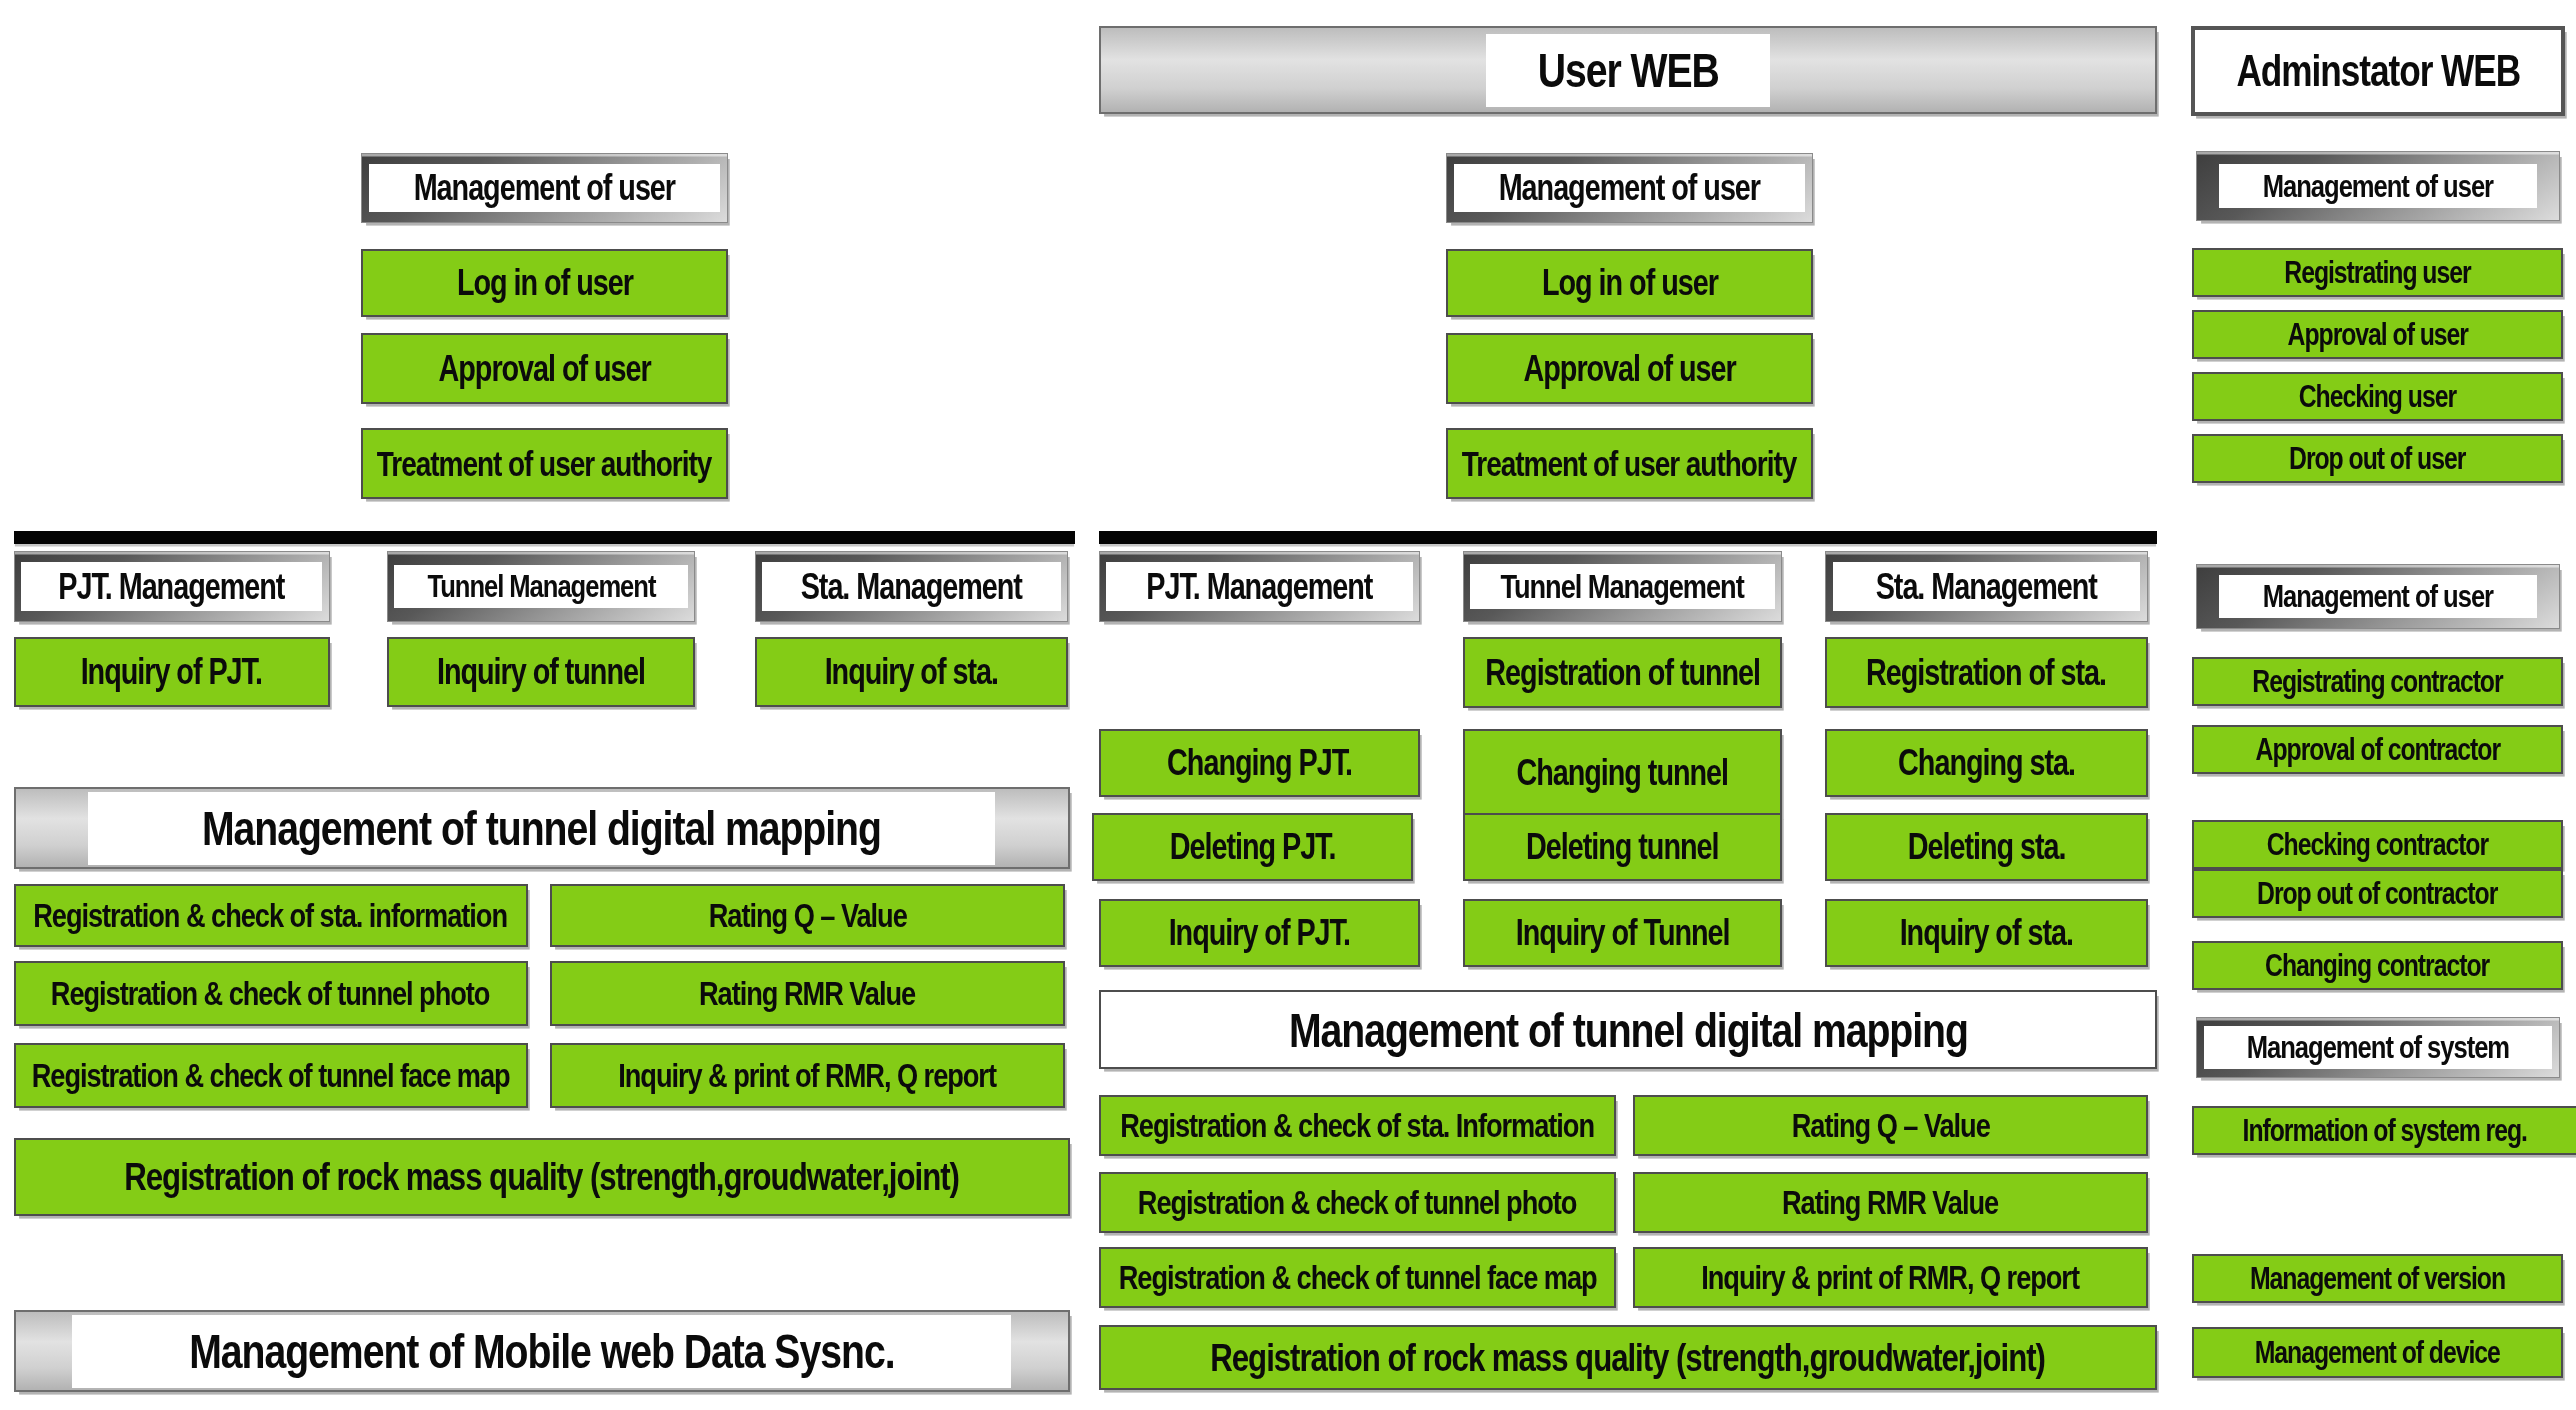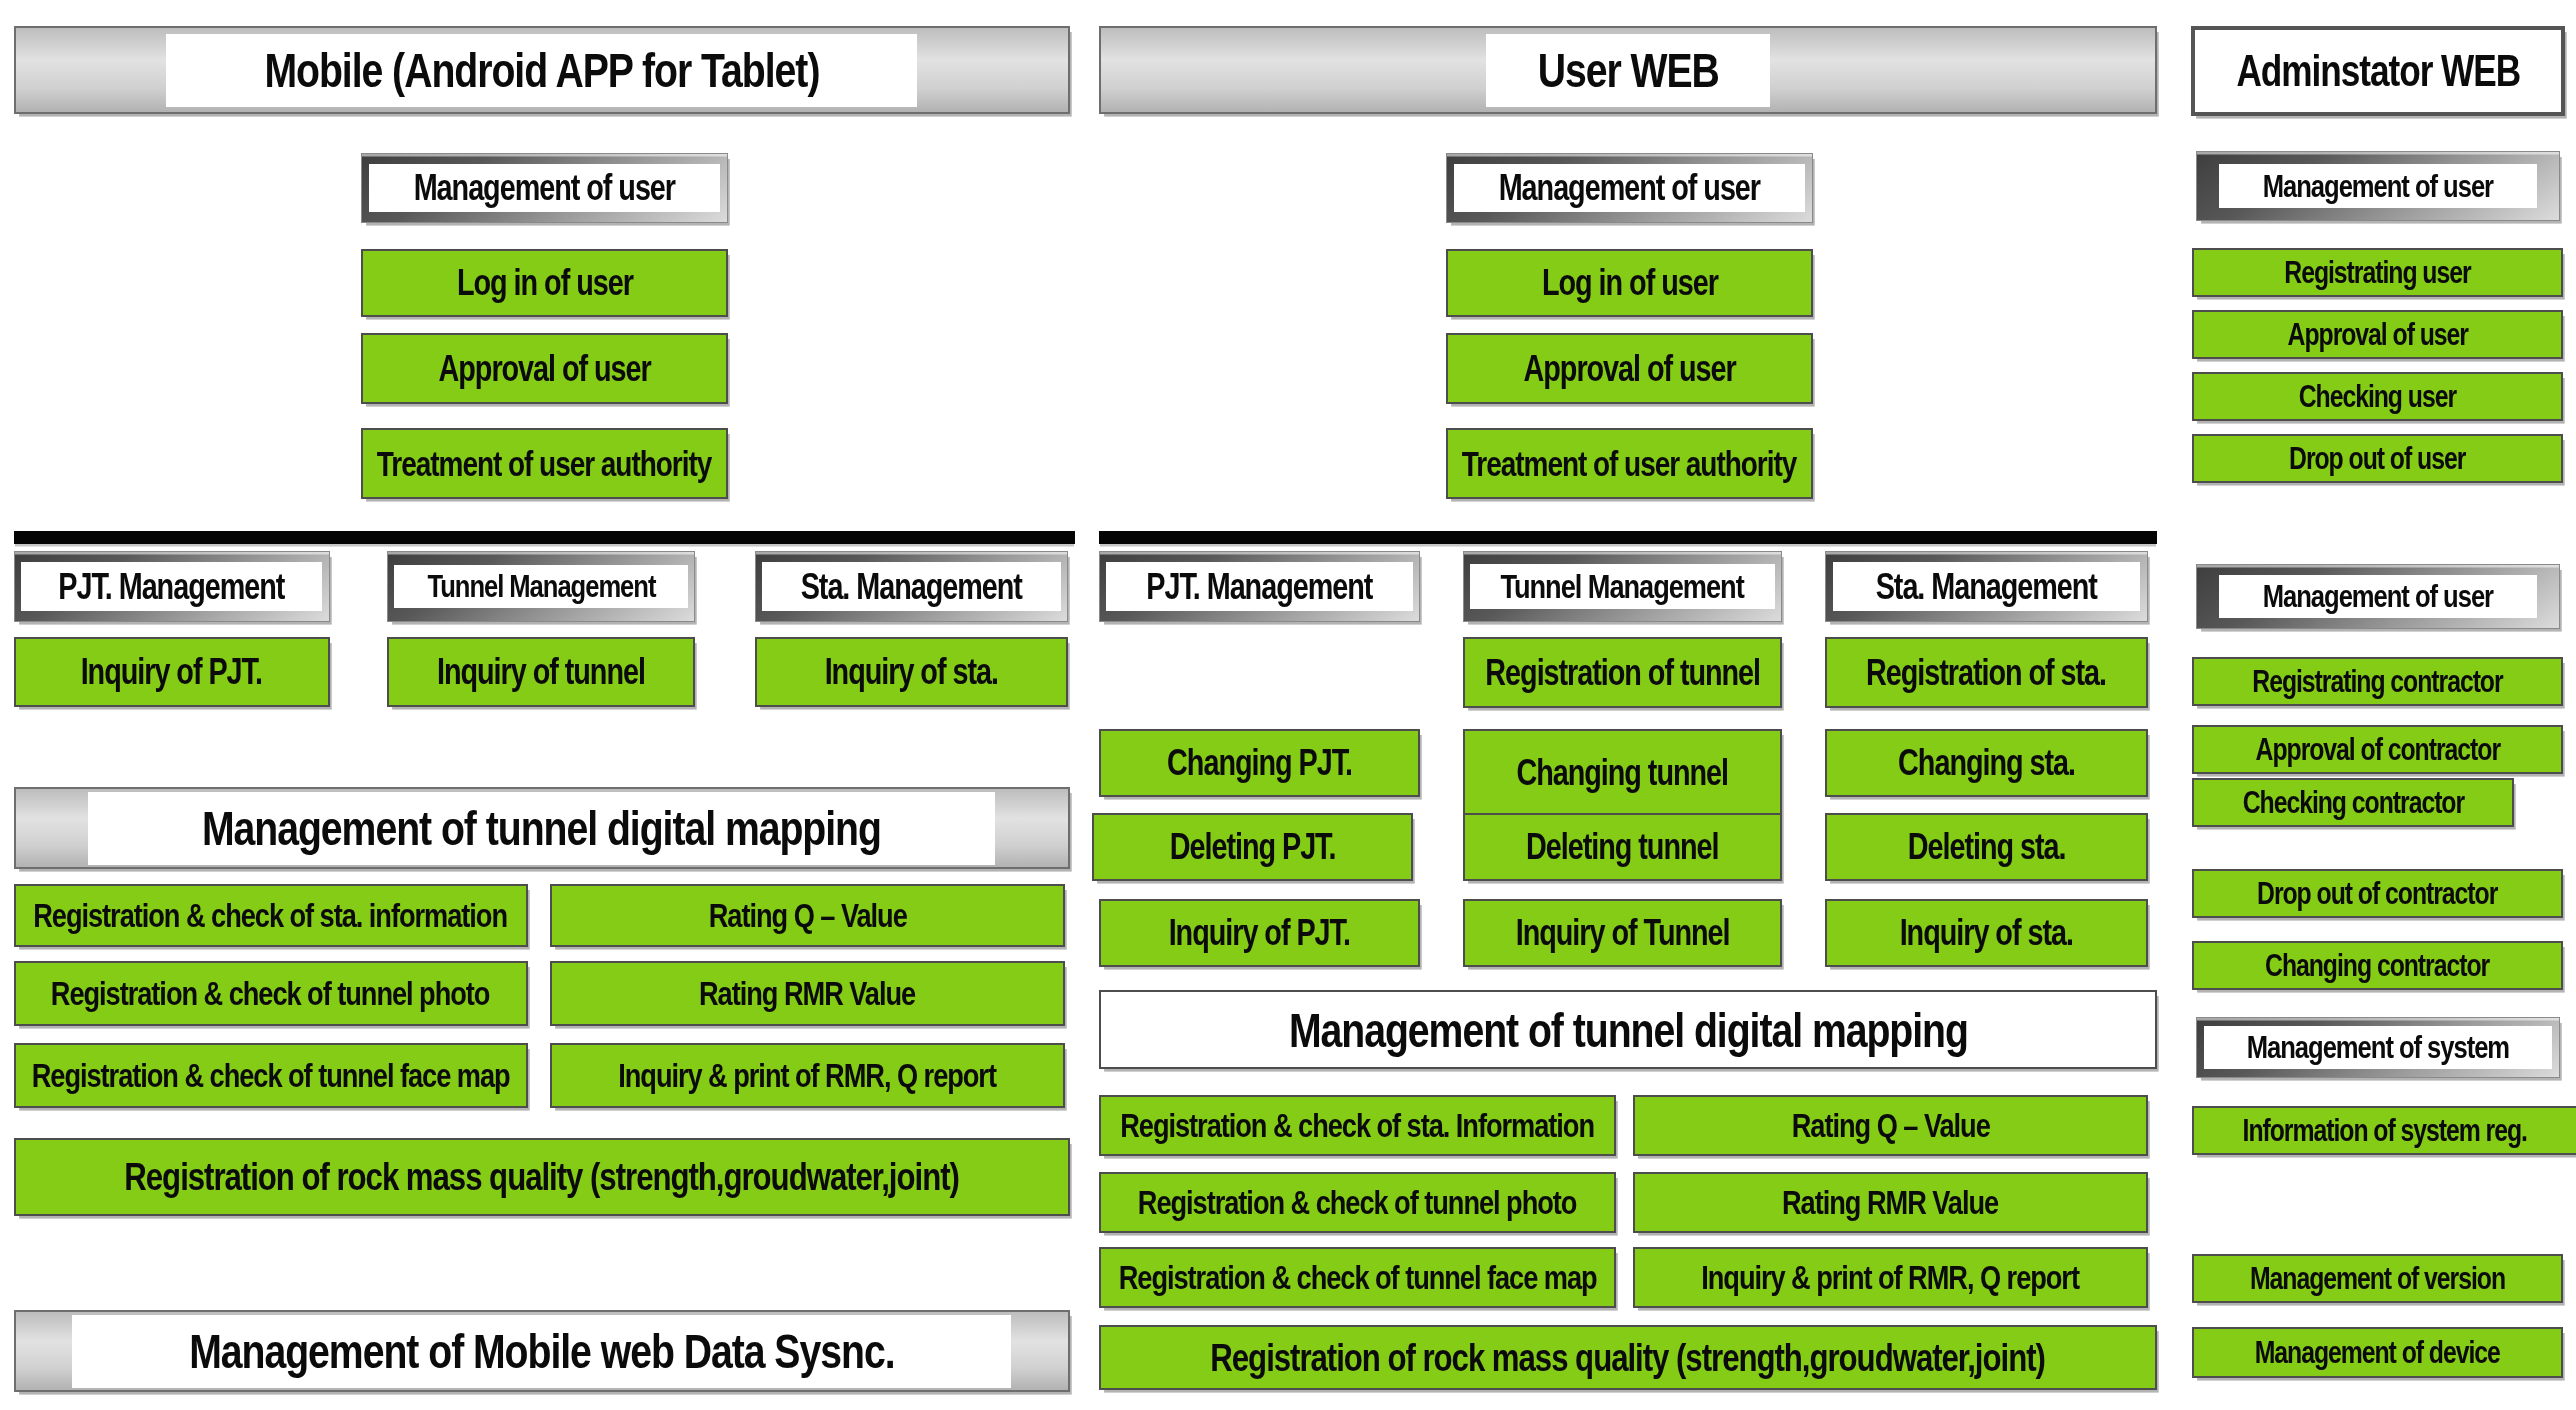--- a/index.html
+++ b/index.html
@@ -42,25 +42,20 @@
   .t-ms { font-size:34px; }  
   .t-s  { font-size:31px; }  
   .t-ah { font-size:44px; }  
   .t-ag { font-size:32px; }  
 </style>
 </head>
 <body>
 
 <div id="canvas">
 
-  <div class="abs ghead t-xl" style="left:13.6px;top:26px;width:1056px;height:88px">
-    <span class="inset">
-        <span class="lbl">Mobile (Android APP for Tablet)</span>
-      </span>
-  </div>
 
   <div class="abs grad t-g" style="left:361px;top:153px;width:367px;height:70px">
     <span class="inset">
         <span class="lbl">Management of user</span>
       </span>
   </div>
   <div class="abs wbox t-m" style="left:361px;top:249px;width:367px;height:68px">
     <span class="lbl">Log in of user</span>
   </div>
   <div class="abs wbox t-m" style="left:361px;top:333px;width:367px;height:71px">
@@ -257,21 +252,21 @@
     <span class="inset">
         <span class="lbl">Management of user</span>
       </span>
   </div>
   <div class="abs wbox t-s" style="left:2192px;top:657px;width:371px;height:49px">
     <span class="lbl">Registrating contractor</span>
   </div>
   <div class="abs wbox t-s" style="left:2192px;top:725px;width:371px;height:49px">
     <span class="lbl">Approval of contractor</span>
   </div>
-  <div class="abs wbox t-s" style="left:2192px;top:778px;width:322px;height:49px">
+  <div class="abs wbox t-s" style="left:2192px;top:820px;width:371px;height:49px">
     <span class="lbl">Checking contractor</span>
   </div>
   <div class="abs wbox t-s" style="left:2192px;top:869px;width:371px;height:49px">
     <span class="lbl">Drop out of contractor</span>
   </div>
   <div class="abs wbox t-s" style="left:2192px;top:941px;width:371px;height:49px">
     <span class="lbl">Changing contractor</span>
   </div>
 
   <div class="abs grad t-ag" style="left:2196px;top:1017px;width:364px;height:61px">

